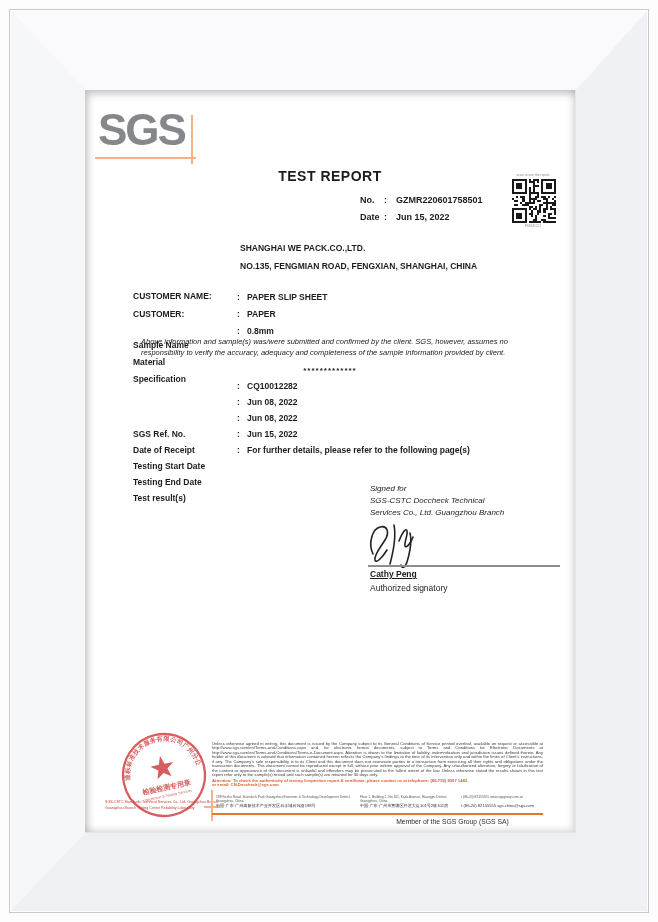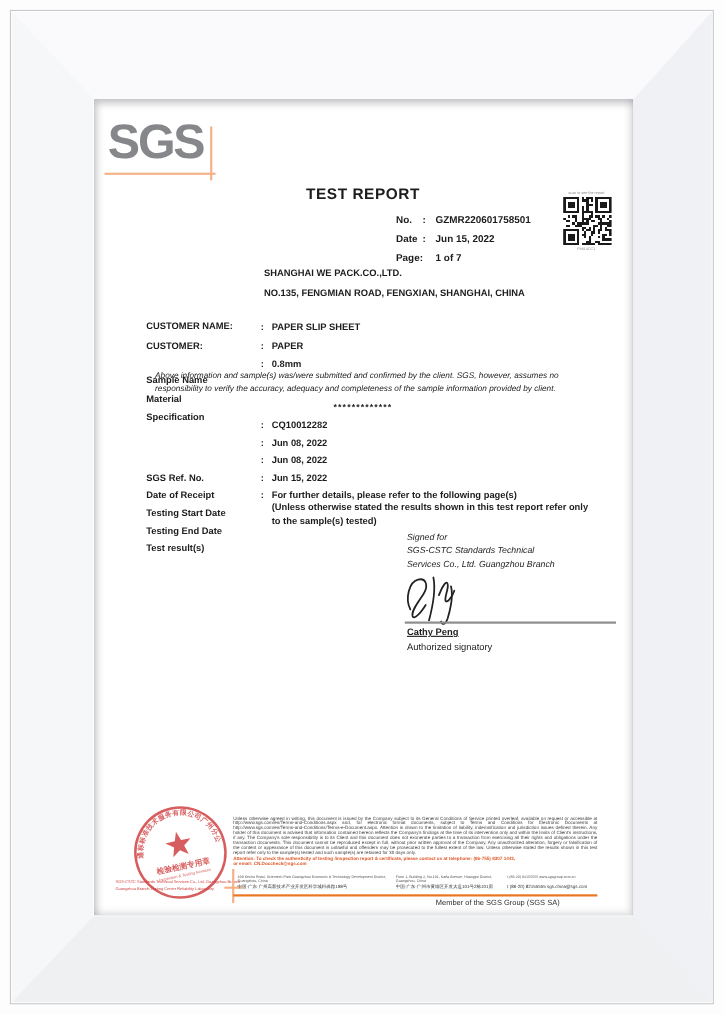--- a/index.html
+++ b/index.html
@@ -86,25 +86,20 @@
     <div class="abs meta-row" style="top:92px">
       <span class="m-lbl">No.</span>
       <span class="m-sep">:</span>
       <span class="m-val">GZMR220601758501</span>
     </div>
     <div class="abs meta-row" style="top:109px">
       <span class="m-lbl">Date</span>
       <span class="m-sep">:</span>
       <span class="m-val">Jun 15, 2022</span>
     </div>
-    <div class="abs meta-row" style="top:126px">
-      <span class="m-lbl">Page:</span>
-      <span class="m-sep"></span>
-      <span class="m-val">1 of 7</span>
-    </div>
 
     <div class="abs qr-cap">scan to see the report</div>
     <div class="abs qr-box">
       <svg id="qr" width="44" height="44" viewBox="0 0 21 21" shape-rendering="crispEdges">
           <path d="M8 0h1v1h-1zM10 0h1v1h-1zM11 0h1v1h-1zM12 0h1v1h-1zM8 1h1v1h-1zM9 1h1v1h-1zM10 1h1v1h-1zM12 1h1v1h-1zM10 2h1v1h-1zM10 3h1v1h-1zM11 3h1v1h-1zM12 3h1v1h-1zM8 4h1v1h-1zM10 4h1v1h-1zM8 5h1v1h-1zM10 5h1v1h-1zM8 6h1v1h-1zM9 6h1v1h-1zM10 6h1v1h-1zM11 6h1v1h-1zM12 6h1v1h-1zM8 7h1v1h-1zM12 7h1v1h-1zM2 8h1v1h-1zM4 8h1v1h-1zM5 8h1v1h-1zM8 8h1v1h-1zM11 8h1v1h-1zM12 8h1v1h-1zM14 8h1v1h-1zM15 8h1v1h-1zM17 8h1v1h-1zM20 8h1v1h-1zM0 9h1v1h-1zM5 9h1v1h-1zM8 9h1v1h-1zM9 9h1v1h-1zM10 9h1v1h-1zM11 9h1v1h-1zM15 9h1v1h-1zM16 9h1v1h-1zM19 9h1v1h-1zM1 10h1v1h-1zM2 10h1v1h-1zM5 10h1v1h-1zM8 10h1v1h-1zM10 10h1v1h-1zM12 10h1v1h-1zM13 10h1v1h-1zM16 10h1v1h-1zM20 10h1v1h-1zM4 11h1v1h-1zM6 11h1v1h-1zM7 11h1v1h-1zM8 11h1v1h-1zM9 11h1v1h-1zM10 11h1v1h-1zM15 11h1v1h-1zM16 11h1v1h-1zM17 11h1v1h-1zM18 11h1v1h-1zM19 11h1v1h-1zM20 11h1v1h-1zM1 12h1v1h-1zM2 12h1v1h-1zM5 12h1v1h-1zM6 12h1v1h-1zM7 12h1v1h-1zM13 12h1v1h-1zM14 12h1v1h-1zM16 12h1v1h-1zM19 12h1v1h-1zM20 12h1v1h-1zM8 13h1v1h-1zM9 13h1v1h-1zM11 13h1v1h-1zM13 13h1v1h-1zM16 13h1v1h-1zM18 13h1v1h-1zM8 14h1v1h-1zM10 14h1v1h-1zM11 14h1v1h-1zM13 14h1v1h-1zM15 14h1v1h-1zM16 14h1v1h-1zM18 14h1v1h-1zM19 14h1v1h-1zM20 14h1v1h-1zM9 15h1v1h-1zM12 15h1v1h-1zM13 15h1v1h-1zM15 15h1v1h-1zM20 15h1v1h-1zM8 16h1v1h-1zM9 16h1v1h-1zM12 16h1v1h-1zM17 16h1v1h-1zM18 16h1v1h-1zM20 16h1v1h-1zM9 17h1v1h-1zM11 17h1v1h-1zM15 17h1v1h-1zM17 17h1v1h-1zM11 18h1v1h-1zM17 18h1v1h-1zM18 18h1v1h-1zM19 18h1v1h-1zM20 18h1v1h-1zM10 19h1v1h-1zM11 19h1v1h-1zM14 19h1v1h-1zM15 19h1v1h-1zM8 20h1v1h-1zM9 20h1v1h-1zM10 20h1v1h-1zM11 20h1v1h-1zM12 20h1v1h-1zM13 20h1v1h-1zM15 20h1v1h-1zM16 20h1v1h-1zM17 20h1v1h-1zM18 20h1v1h-1zM19 20h1v1h-1zM20 20h1v1h-1zM0 0h7v7h-7z M1 1h5v5h-5z M2 2h3v3h-3zM14 0h7v7h-7z M15 1h5v5h-5z M16 2h3v3h-3zM0 14h7v7h-7z M1 15h5v5h-5z M2 16h3v3h-3z" fill="#1a1a1a" fill-rule="evenodd"></path>
         </svg>
     </div>
     <div class="abs qr-ser">F9614CC1</div>
 
     <div class="abs row" style="top:153px">
@@ -153,27 +148,26 @@
     <div class="abs row" style="top:339px">
       <span class="lbl">Testing End Date</span>
       <span class="col">:</span>
       <span class="val">Jun 15, 2022</span>
     </div>
     <div class="abs row" style="top:355px;height:40px">
       <span class="lbl">Test result(s)</span>
       <span class="col">:</span>
       <span class="val val-multi">
         <span>For further details, please refer to the following page(s)</span>
-        <span style="display:block">(Unless otherwise stated the results shown in this test report refer only to the sample(s) tested)</span>
       </span>
     </div>
 
     <div class="abs signoff">
       <div>Signed for</div>
-      <div>SGS-CSTC Standards Technical</div>
+      <div>SGS-CSTC Doccheck Technical</div>
       <div>Services Co., Ltd. Guangzhou Branch</div>
     </div>
     <svg class="abs sig-svg" width="62" height="50" viewBox="0 0 62 50">
       <g fill="none" stroke="#222" stroke-width="1.6" stroke-linecap="round">
         <path d="M8 36 C3 26 7 11 15 9 C22 7 25 14 20 22 C15 30 9 37 10 42 C11 46 17 40 22 32"></path>
         <path d="M29 7 C31 17 29 31 25 46"></path>
         <path d="M34 23 C37 15 41 9 42 13 C43 17 39 25 40 28 C41 31 46 25 48 19"></path>
         <path d="M45 15 C47 23 45 34 42 44 C40 50 37 51 36 47"></path>
       </g>
     </svg>

